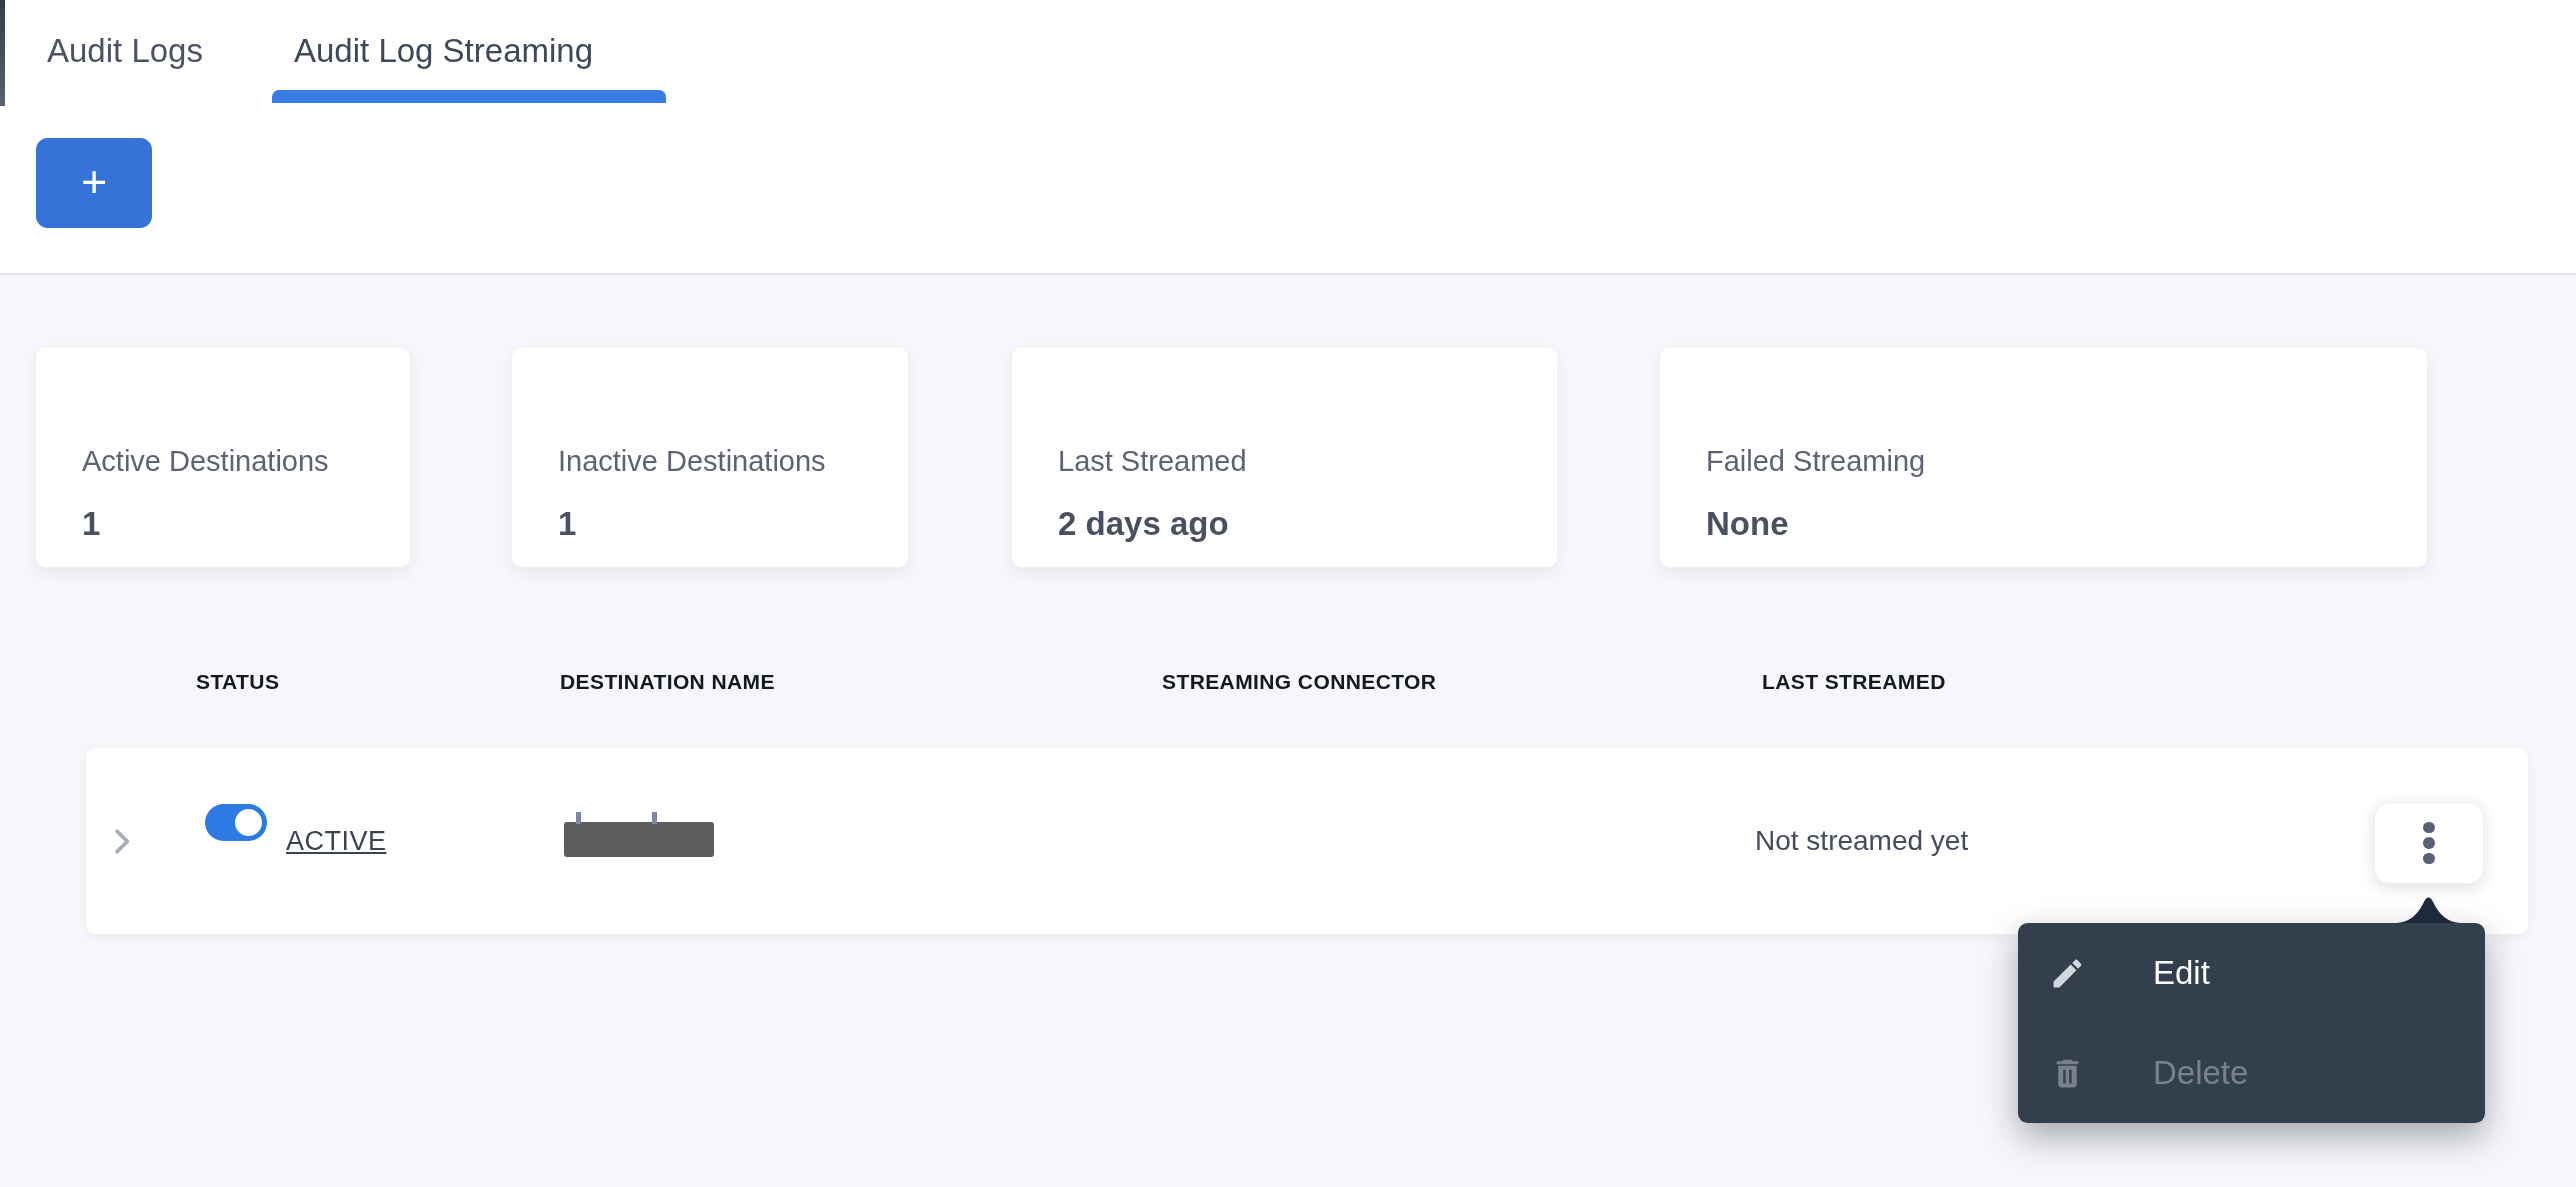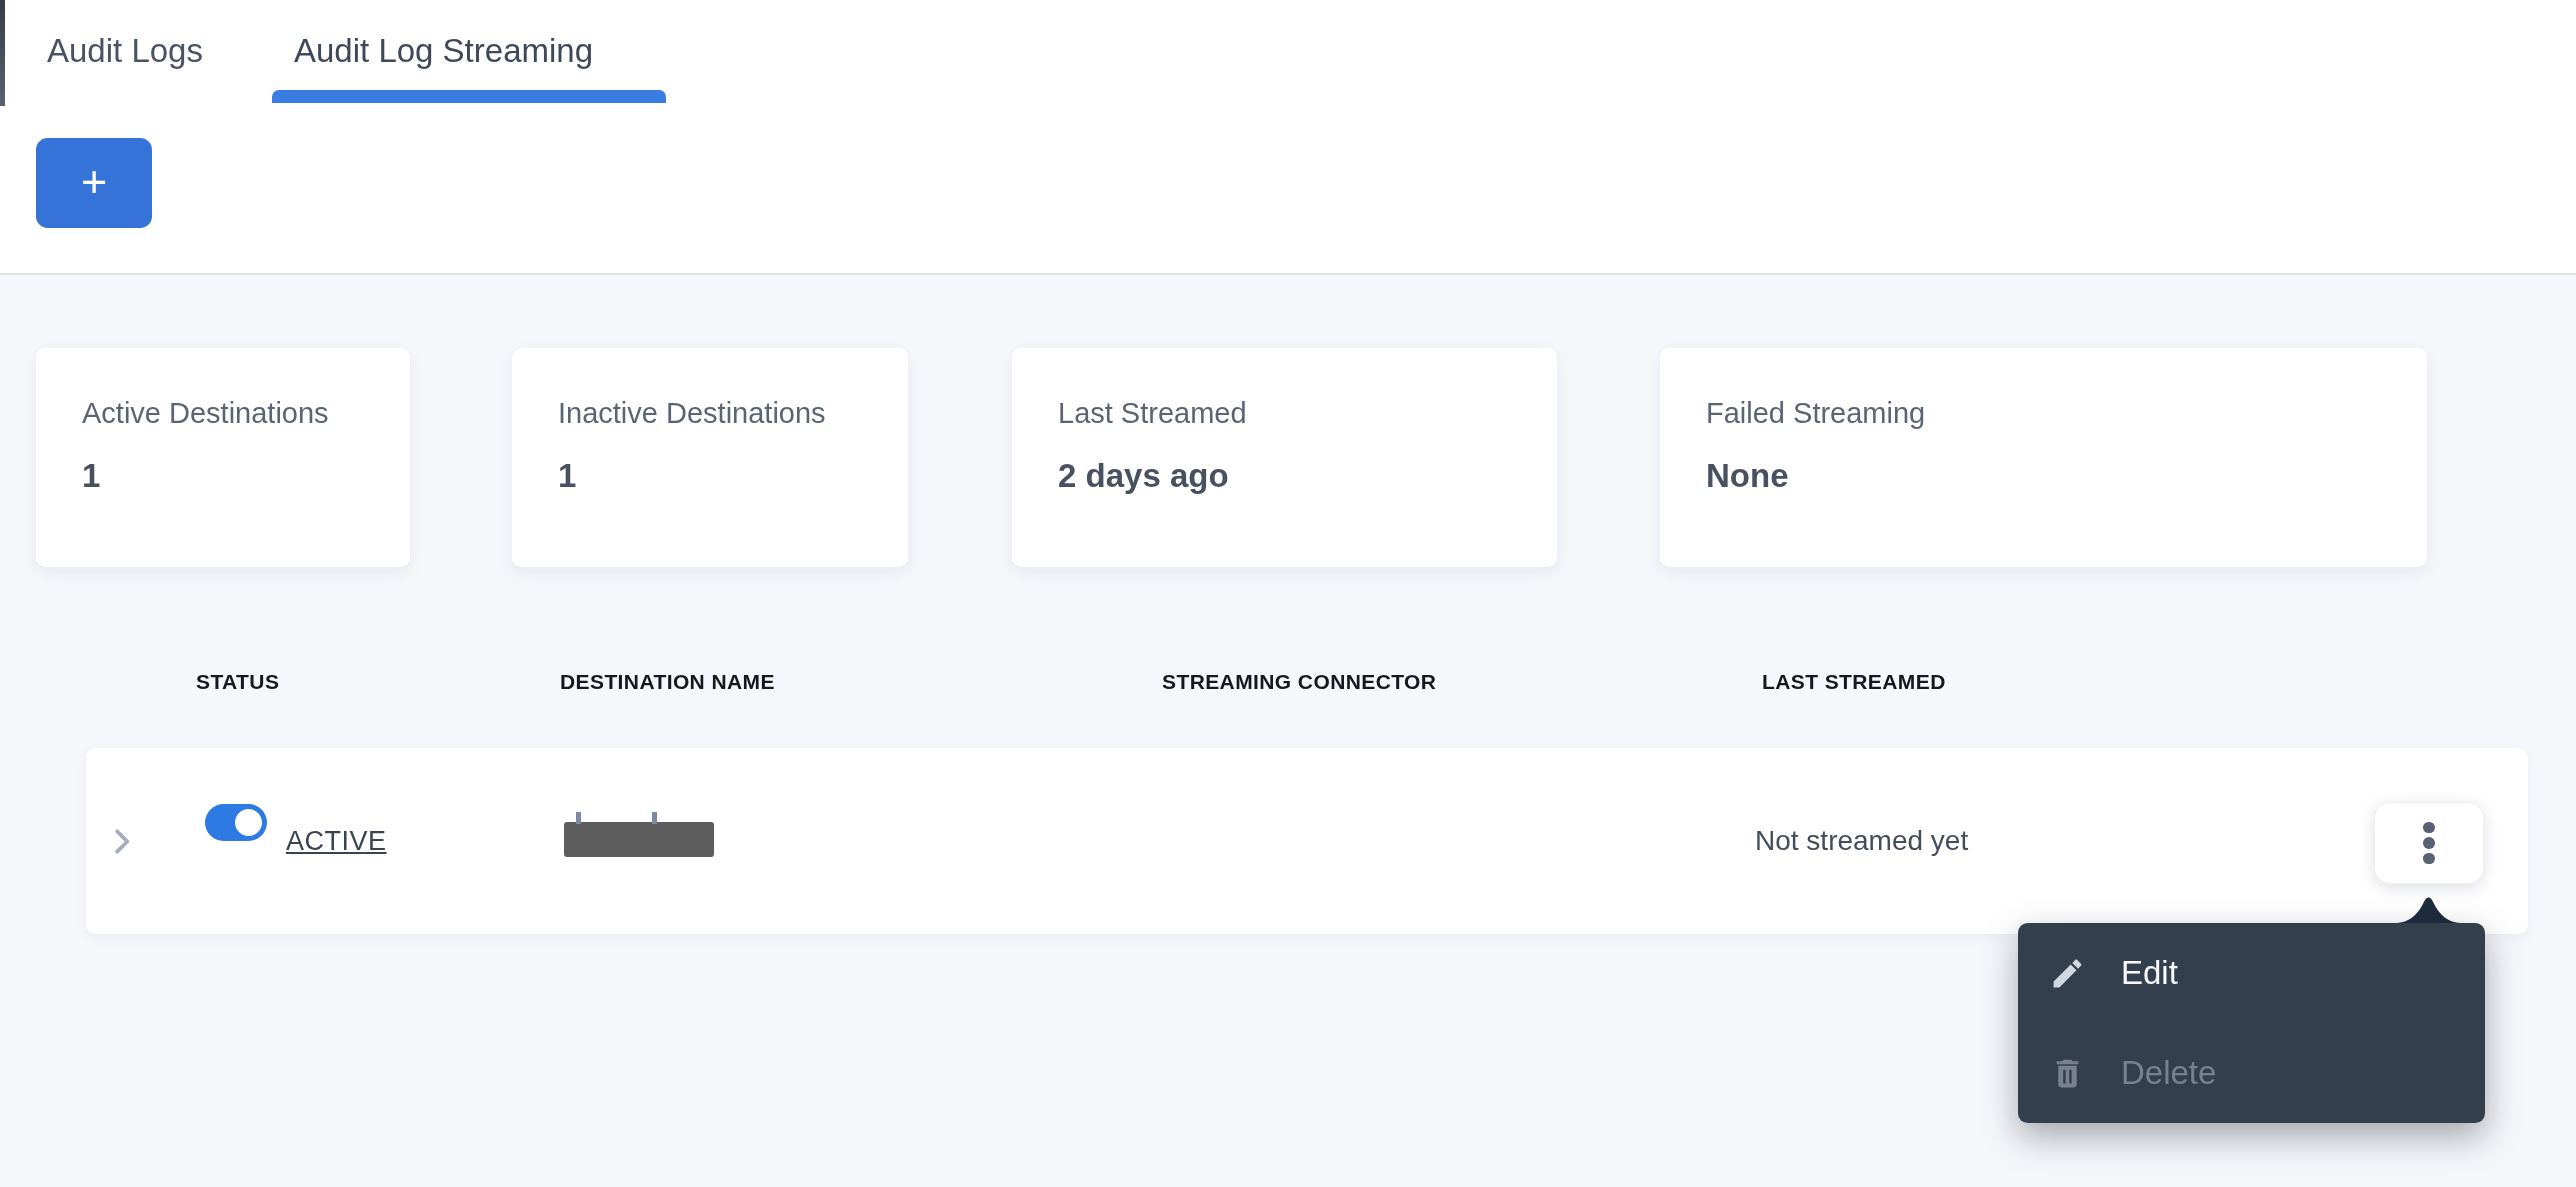--- a/index.html
+++ b/index.html
@@ -28,21 +28,21 @@
     background:#3673d8; border:none; border-radius:11.7px; color:#ffffff; font-weight:700;
     font-size:33px; display:flex; align-items:center; gap:21.5px; cursor:pointer;
     font-family:"Liberation Sans", sans-serif; }
   .primary-btn .plus { font-size:45px; font-weight:400; line-height:1; margin-top:-3.9px; }
 
   
   .content { position:absolute; left:0; top:275px; width:100%; height:912px; background:#f6f7fb; }
 
   .stat-card { position:absolute; top:73px; height:219px; background:#ffffff; border-radius:9.8px;
     box-shadow:0 5.9px 15.6px rgba(30,40,70,0.07); padding:49px 39px 0 46px; }
-  .stat-card .stat-label { font-size:29px; color:#5c6373; }
+  .stat-card .stat-label { font-size:29px; color:#5c6373;margin-top:48px; }
   .stat-card .stat-value { font-size:33px; font-weight:700; color:#49505f; margin-top:27px; }
   .card-0 { left:36px;  width:374px; }
   .card-1 { left:512px; width:396px; }
   .card-2 { left:1012px; width:545px; }
   .card-3 { left:1660px; width:767px; }
 
   .col-header { position:absolute; top:395px; font-size:21px; font-weight:700; color:#15181f;
     letter-spacing:0.4px; text-transform:uppercase; }
   .col-h-0 { left:196px; }
   .col-h-1 { left:560px; }
@@ -81,21 +81,21 @@
     display:flex; flex-direction:column; align-items:center; justify-content:center; gap:3.9px;
     cursor:pointer; }
   .kebab-btn .dot { width:11.7px; height:11.7px; border-radius:50%; background:#5a6175; }
 
   
   .menu-caret { position:absolute; left:2396px; top:615px; width:65px; height:33px; }
   .context-menu { position:absolute; left:2018px; top:648px; width:467px; height:200px;
     background:#343f4d; border-radius:9.8px; box-shadow:0 13.7px 35px rgba(12,20,35,0.35); }
   .menu-item { position:relative; height:100px; display:flex; align-items:center; gap:35px;
     padding-left:31px; cursor:pointer; }
-  .menu-item .mi-label { font-size:33px; color:#f7f9fa; }
+  .menu-item .mi-label { font-size:33px; color:#f7f9fa;margin-left:32px; }
   .menu-item.disabled .mi-label { color:#78818f; }
   .menu-icon { width:37px; height:37px; flex:0 0 37px; }
 </style>
 </head>
 <body>
 
 <div class="screen">
 
   <div class="tabs-bar">
     <div class="tab tab-inactive">Audit Logs</div>

